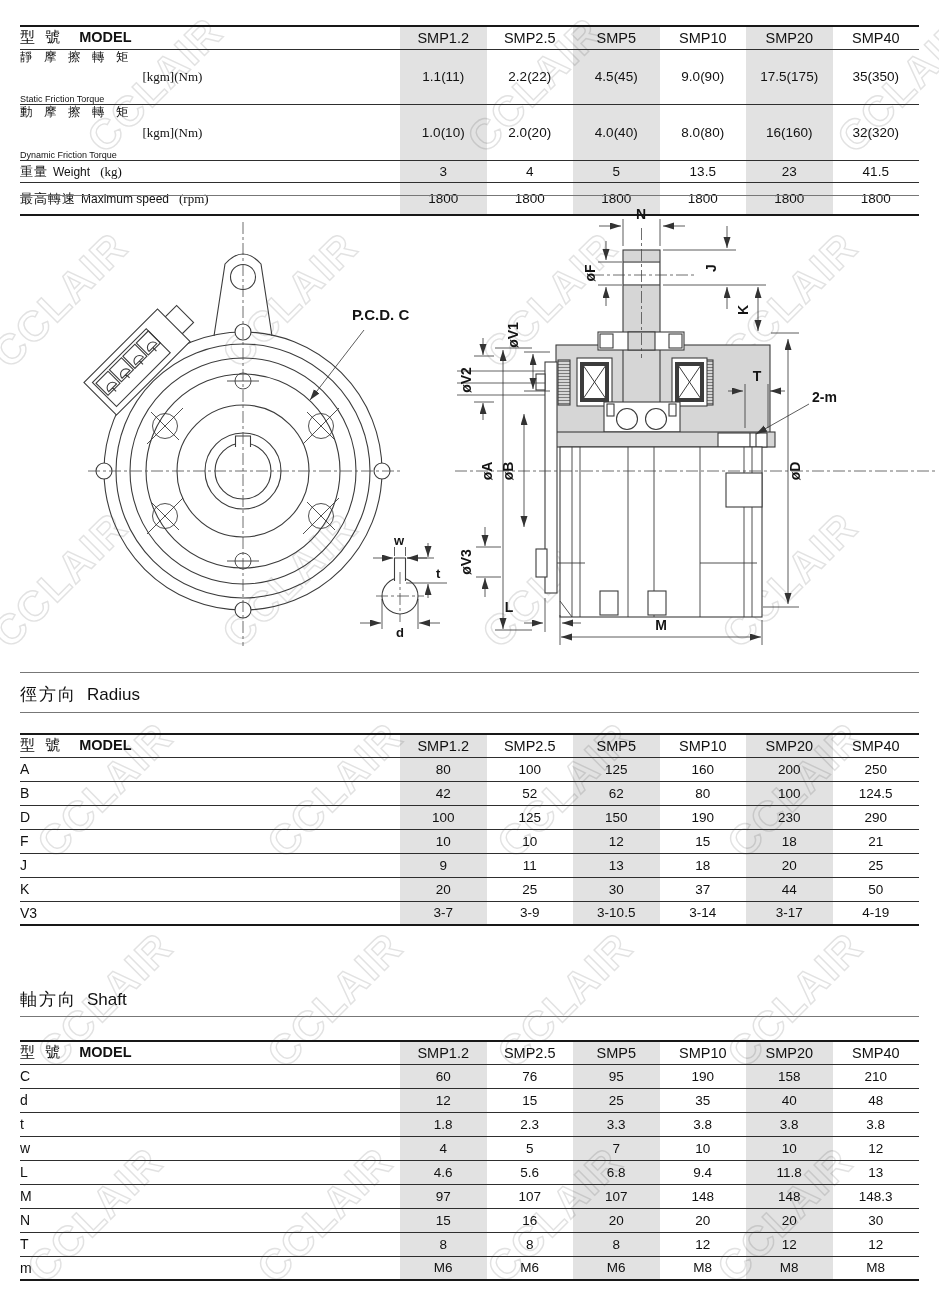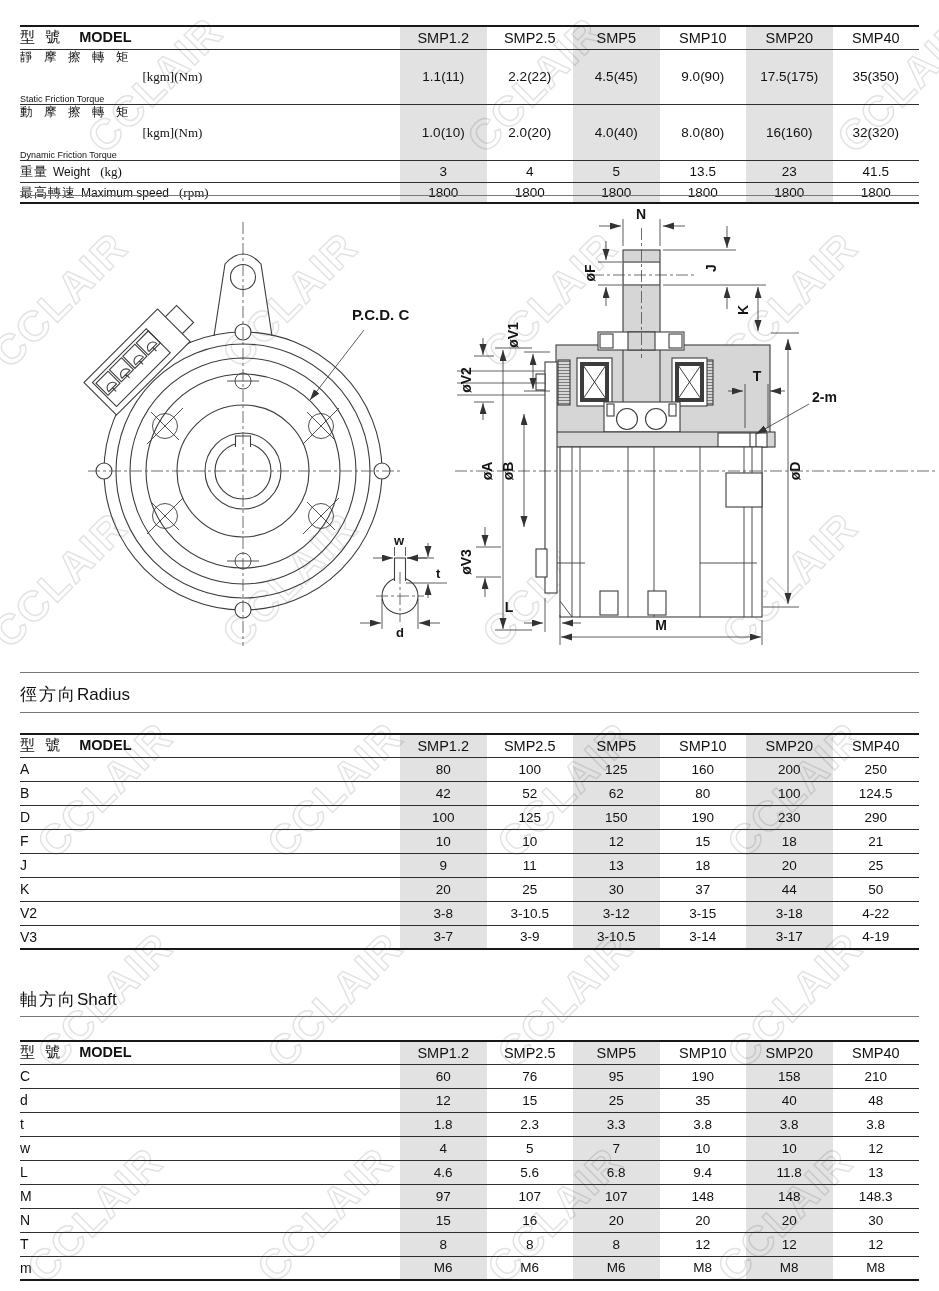--- a/index.html
+++ b/index.html
@@ -2,21 +2,21 @@
 <html><head>
 <meta charset="utf-8">
 <style>
   html,body{margin:0;padding:0;background:#fff;}
   .page{position:relative;width:939px;height:1291px;background:#fff;overflow:hidden;
         font-family:"Liberation Sans","DejaVu Sans",sans-serif;color:#111;}
   .wm{position:absolute;left:0;top:0;z-index:0;}
   .wmt{fill:none;stroke:#e2e2e2;stroke-width:1.4px;font-size:42px;font-weight:bold;letter-spacing:2px;
        font-family:"Liberation Sans","DejaVu Sans",sans-serif;}
   .rule{position:absolute;left:20px;width:899px;border-top:1px solid #777;z-index:1;}
-  .sect{position:absolute;left:20px;z-index:1;display:flex;align-items:baseline;font-size:17px;}
+  .sect{position:absolute;left:20px;z-index:1;display:flex;gap:10px;align-items:baseline;font-size:17px;}
   .sc{letter-spacing:2px;}
   .sheet{border-collapse:collapse;table-layout:fixed;position:absolute;left:20px;width:899px;z-index:1;
          background:transparent;border-top:2px solid #181818;border-bottom:2px solid #181818;}
   .sheet tr{border-bottom:1px solid #2e2e2e;}
   .sheet tr:last-child{border-bottom:0;}
   .sheet col.band{background:rgba(0,0,0,0.115);}
   .sheet th,.sheet td{padding:0;vertical-align:middle;font-weight:400;}
   .sheet .num{text-align:center;font-size:13.5px;}
   .sheet .hrow{height:23px;}
   .sheet .hrow .num{font-size:14.5px;}
@@ -121,21 +121,21 @@
         </tr>
         <tr style="height: 22px;">
           <td class="lbl"><span class="cjk1">重量</span><span class="en1">Weight</span><span class="unit">(kg)</span></td>
           <td class="num">3</td>
           <td class="num">4</td>
           <td class="num">5</td>
           <td class="num">13.5</td>
           <td class="num">23</td>
           <td class="num">41.5</td>
         </tr>
-        <tr style="height: 21px;">
+        <tr style="height: 33px;">
           <td class="lbl"><span class="cjk1">最高轉速</span><span class="en1">Maximum speed</span><span class="unit">(rpm)</span></td>
           <td class="num">1800</td>
           <td class="num">1800</td>
           <td class="num">1800</td>
           <td class="num">1800</td>
           <td class="num">1800</td>
           <td class="num">1800</td>
         </tr>
       </tbody>
     </table>
@@ -393,29 +393,20 @@
         <tr style="height: 24px;">
           <td class="lbl rl">K</td>
           <td class="num">20</td>
           <td class="num">25</td>
           <td class="num">30</td>
           <td class="num">37</td>
           <td class="num">44</td>
           <td class="num">50</td>
         </tr>
         <tr style="height: 24px;">
-          <td class="lbl rl">V2</td>
-          <td class="num">3-8</td>
-          <td class="num">3-10.5</td>
-          <td class="num">3-12</td>
-          <td class="num">3-15</td>
-          <td class="num">3-18</td>
-          <td class="num">4-22</td>
-        </tr>
-        <tr style="height: 24px;">
           <td class="lbl rl">V3</td>
           <td class="num">3-7</td>
           <td class="num">3-9</td>
           <td class="num">3-10.5</td>
           <td class="num">3-14</td>
           <td class="num">3-17</td>
           <td class="num">4-19</td>
         </tr>
       </tbody>
     </table>

